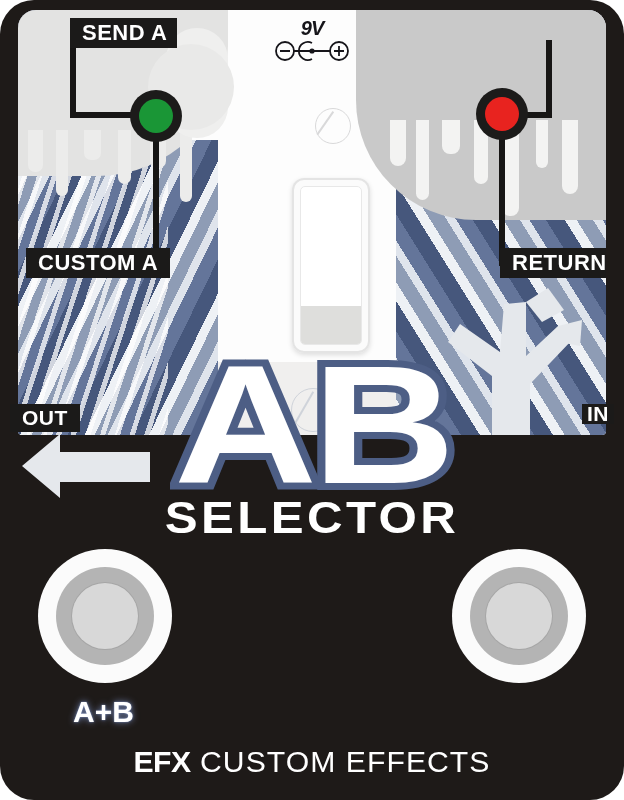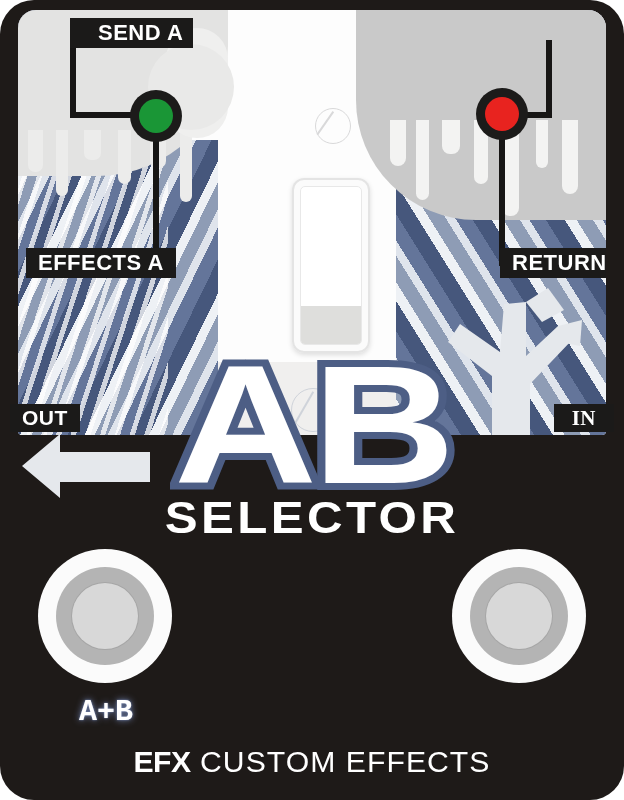--- a/index.html
+++ b/index.html
@@ -182,26 +182,26 @@
     background: #1b1a19;
     color: #ffffff;
     font-weight: bold;
     font-family: "Liberation Sans", sans-serif;
     letter-spacing: .5px;
     display: flex;
     align-items: center;
     z-index: 14;
     white-space: nowrap;
   }
-  .tag-send-a { left: 52px; top: 8px; height: 30px; font-size: 22px; padding: 0 10px 0 28px; }
+  .tag-send-a { left: 52px; top: 8px; height: 30px; font-size: 22px; padding: 0 10px 0 12px; }
   .tag-send-b { left: 462px; top: 8px; height: 30px; font-size: 22px; padding: 0 12px 0 10px; }
   .tag-return-a { left: 8px; top: 238px; height: 30px; font-size: 22px; padding: 0 12px 0 12px; }
   .tag-return-b { left: 482px; top: 238px; height: 30px; font-size: 22px; padding: 0 12px 0 12px; }
   .tag-out { left: 10px; top: 404px; height: 28px; font-size: 21px; padding: 0 12px; }
-  .tag-in  { right: 10px; top: 404px; height: 28px; font-size: 21px; padding: 0 18px; font-family: Liberation Serif, serif; }
+  .tag-in  { right: 10px; top: 404px; height: 20px; font-size: 21px; padding: 0 5px; }
 
   
   .pwr {
     position: absolute;
     left: 0; right: 0; top: 8px;
     text-align: center;
     z-index: 14;
   }
   .pwr-text {
     font-size: 20px;
@@ -359,21 +359,21 @@
     top: 695px;
     font-family: "Liberation Sans", sans-serif;
     font-weight: bold;
     font-size: 30px;
     color: #ffffff;
     letter-spacing: 0px;
     z-index: 19;
     text-shadow: 0 0 7px rgba(120,140,190,.95), 0 0 2px rgba(130,150,200,.9);
   }
   .sw-label .small { font-size: 22px; }
-  .sw-label-a { left: 79px; font-family: Liberation Mono, monospace; }
+  .sw-label-a { left: 73px; }
   .sw-label-b { right: 66px; }
 
   
   .brand {
     position: absolute;
     left: 0; right: 0;
     top: 746px;
     text-align: center;
     color: #ffffff;
     font-family: "Liberation Sans", sans-serif;
@@ -424,20 +424,35 @@
     <div class="knob-ghost"></div>
 
     <div class="screw"></div>
 
     <div class="toggle-bezel">
       <div class="toggle-inner">
         <div class="toggle-lever"></div>
       </div>
     </div>
 
+    <div class="pwr">
+      <div class="pwr-text">9V</div>
+      <div class="pwr-sym">
+        <svg width="76" height="22" viewBox="0 0 76 22">
+          <circle cx="11" cy="11" r="9" fill="none" stroke="#16151a" stroke-width="1.8"></circle>
+          <line x1="6" y1="11" x2="16" y2="11" stroke="#16151a" stroke-width="1.8"></line>
+          <line x1="20" y1="11" x2="56" y2="11" stroke="#16151a" stroke-width="1.8"></line>
+          <path d="M38 3 A9 9 0 1 0 38 19" fill="none" stroke="#16151a" stroke-width="1.8"></path>
+          <circle cx="38" cy="11" r="2.6" fill="#16151a"></circle>
+          <circle cx="65" cy="11" r="9" fill="none" stroke="#16151a" stroke-width="1.8"></circle>
+          <line x1="60" y1="11" x2="70" y2="11" stroke="#16151a" stroke-width="1.8"></line>
+          <line x1="65" y1="6" x2="65" y2="16" stroke="#16151a" stroke-width="1.8"></line>
+        </svg>
+      </div>
+    </div>
 
     <div class="trace" style="left:52px;top:30px;width:6px;height:78px;"></div>
     <div class="trace" style="left:52px;top:102px;width:74px;height:6px;"></div>
 
     <div class="trace" style="left:528px;top:30px;width:6px;height:78px;"></div>
     <div class="trace" style="left:462px;top:102px;width:72px;height:6px;"></div>
 
     <div class="trace" style="left:135px;top:128px;width:6px;height:128px;"></div>
 
     <div class="trace" style="left:481px;top:126px;width:6px;height:130px;"></div>
@@ -451,21 +466,21 @@
 
     <div class="arrow-in">
       <svg width="160" height="170" viewBox="0 0 160 170">
         <path d="M62 168 L62 96 L18 62 L30 44 L70 72 L74 24 L96 22 L96 76 L128 46 L142 60 L100 104 L100 168 Z" fill="#e5e8ec"></path>
         <path d="M96 22 L118 8 L134 30 L112 42 Z" fill="#e5e8ec"></path>
         <path d="M128 46 L152 40 L150 66 L130 62 Z" fill="#e5e8ec"></path>
       </svg>
     </div>
 
     <div class="tag tag-send-a">SEND A</div>
-    <div class="tag tag-return-a">EFFECTS A</div>
+    <div class="tag tag-return-a">CUSTOM A</div>
     <div class="tag tag-return-b">RETURN B</div>
   </div>
 
   <div class="screw2"></div>
 
   <div class="arrow-out">
     <svg width="130" height="70" viewBox="0 0 130 70">
       <path d="M0 36 L38 4 L38 22 L128 22 L128 52 L38 52 L38 68 Z" fill="#e5e8ec"></path>
     </svg>
   </div>

